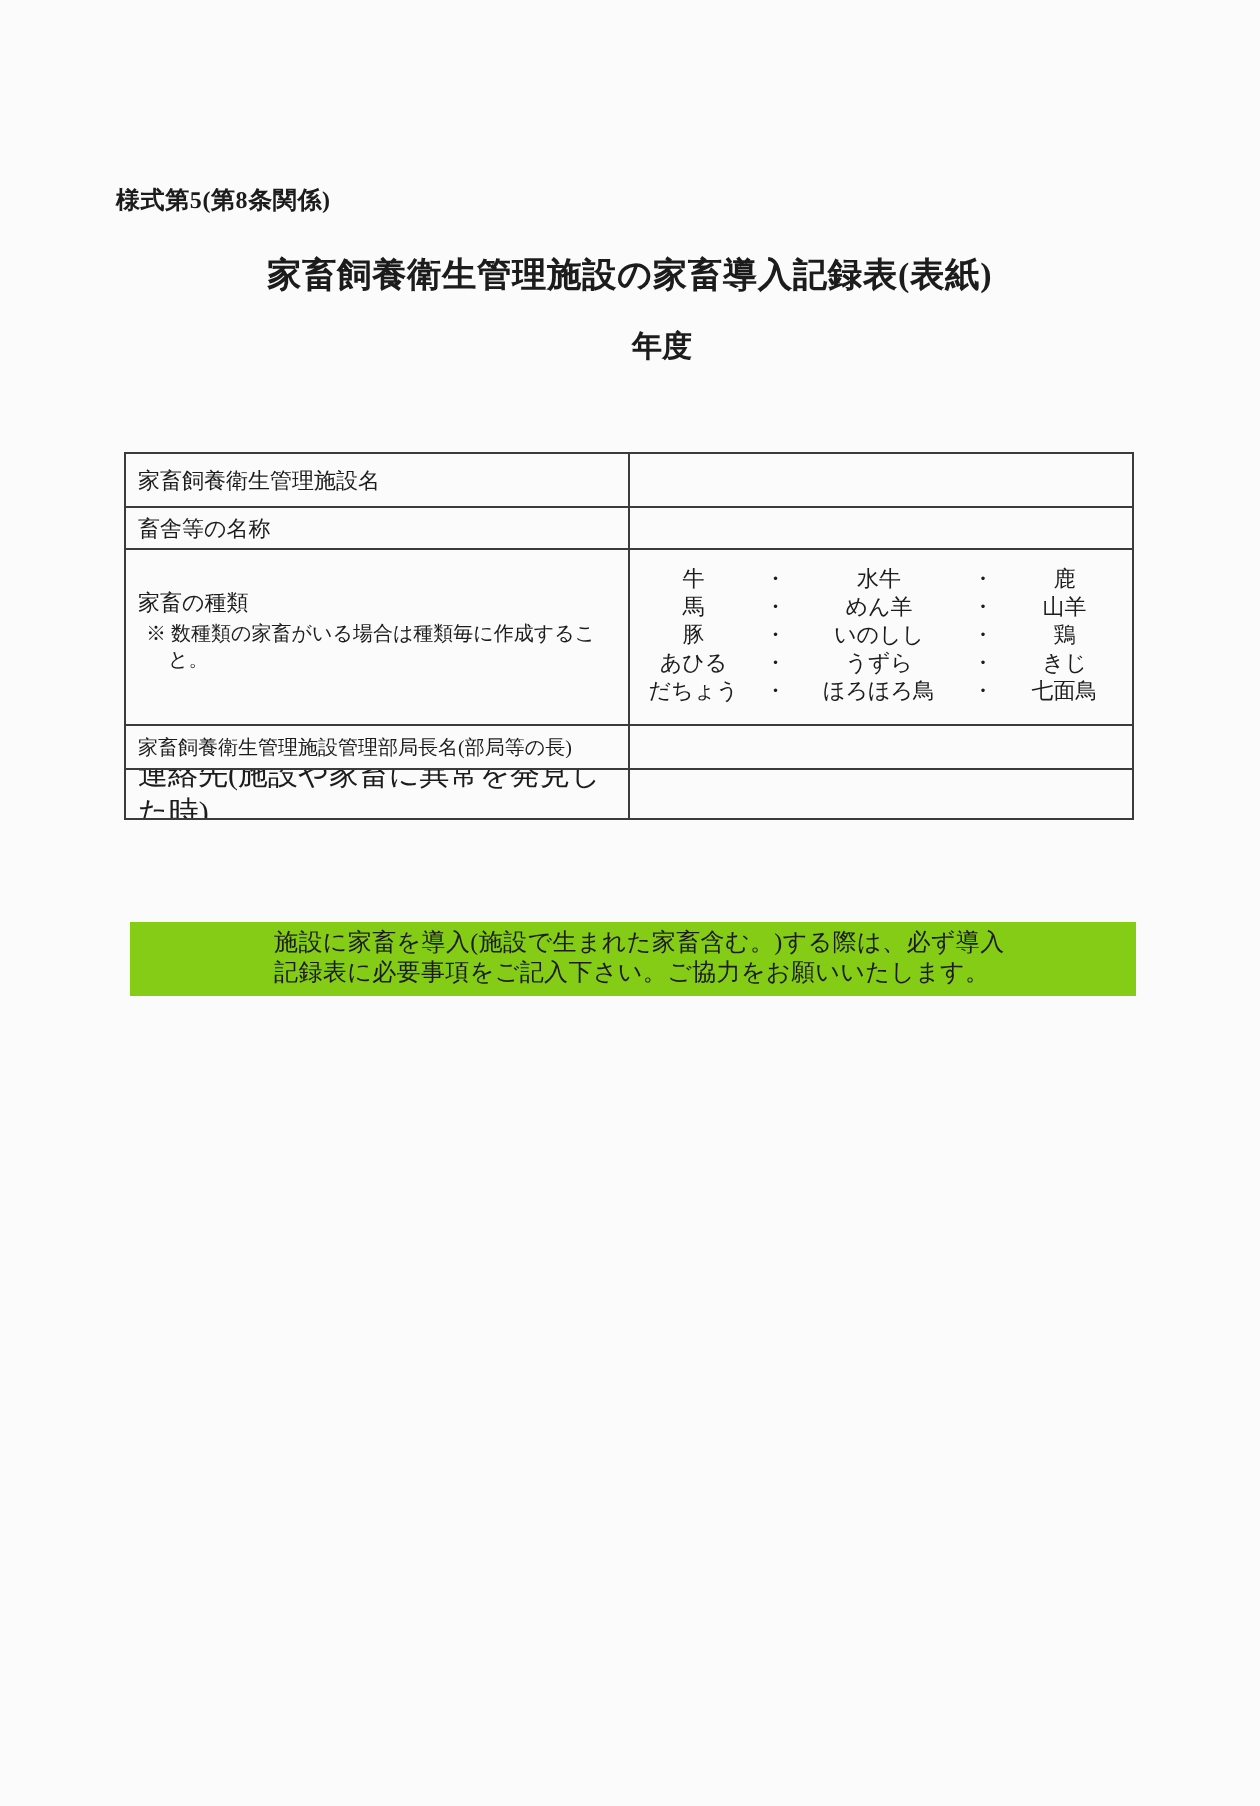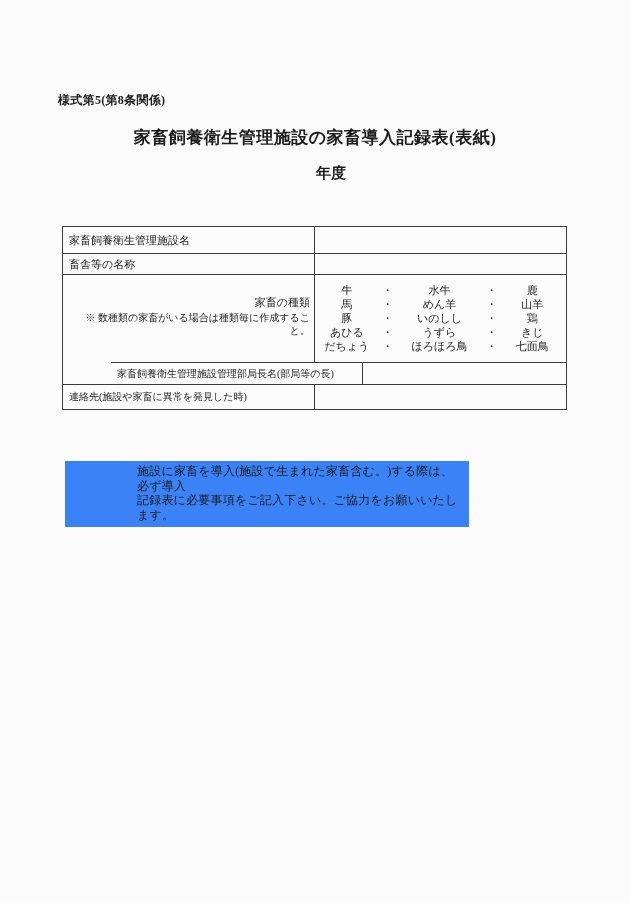--- a/index.html
+++ b/index.html
@@ -55,41 +55,40 @@
   }
   .frow {
     display: grid;
     grid-template-columns: 252px 1fr;
     box-sizing: border-box;
   }
   .frow + .frow { border-top: 1px solid #3b3b3b; }
   .h-a { height: 26px; }
   .h-b { height: 21px; }
   .h-c { height: 88px; }
-  .h-d { height: 22px; margin-left: 48px; }
+  .h-d { height: 22px; }
   .h-e { height: 22px; }
   .h-f { height: 25px; }
 
   .fcell {
     box-sizing: border-box;
     display: flex;
     align-items: center;
     padding-left: 6px;
     padding-right: 4px;
     overflow: hidden;
   }
   .fcell-label { border-right: 1px solid #3b3b3b; }
   .fs11 { font-size: 11px; }
   .fs10 { font-size: 10px; }
-  .fs115 { font-size: 10px; }
+  .fs115 { font-size: 15px; }
 
   .kind-cell {
     display: block;
     padding-top: 20px;
-    text-align: right;
   }
   .kind-main  { font-size: 11px; line-height: 15px; margin-bottom: 2px; }
   .kind-sub   { font-size: 10px; line-height: 12.5px; }
   .kind-note  { font-size: 10px; line-height: 12.5px; padding-left: 4px; }
   .kind-note2 { font-size: 10px; line-height: 12.5px; padding-left: 15px; }
 
   .animal-cell {
     display: block;
     padding: 8px 6px 0 4px;
   }
@@ -101,23 +100,23 @@
   }
   .animal-grid span { text-align: center; white-space: nowrap; }
 
   .tel-cell { font-size: 10px; padding-left: 7px; letter-spacing: 0.3px; }
 
   
   .notice {
     position: absolute;
     left: 65px;
     top: 461px;
-    width: 404px;
-    box-sizing: border-box;
-    background: #3b82f6;
+    width: 503px;
+    box-sizing: border-box;
+    background: #84cc16;
     padding: 3px 10px 5px 72px;
     font-size: 12px;
     line-height: 14.5px;
     letter-spacing: 0.2px;
   }
 </style>
 </head>
 <body>
 
 <div class="page">

